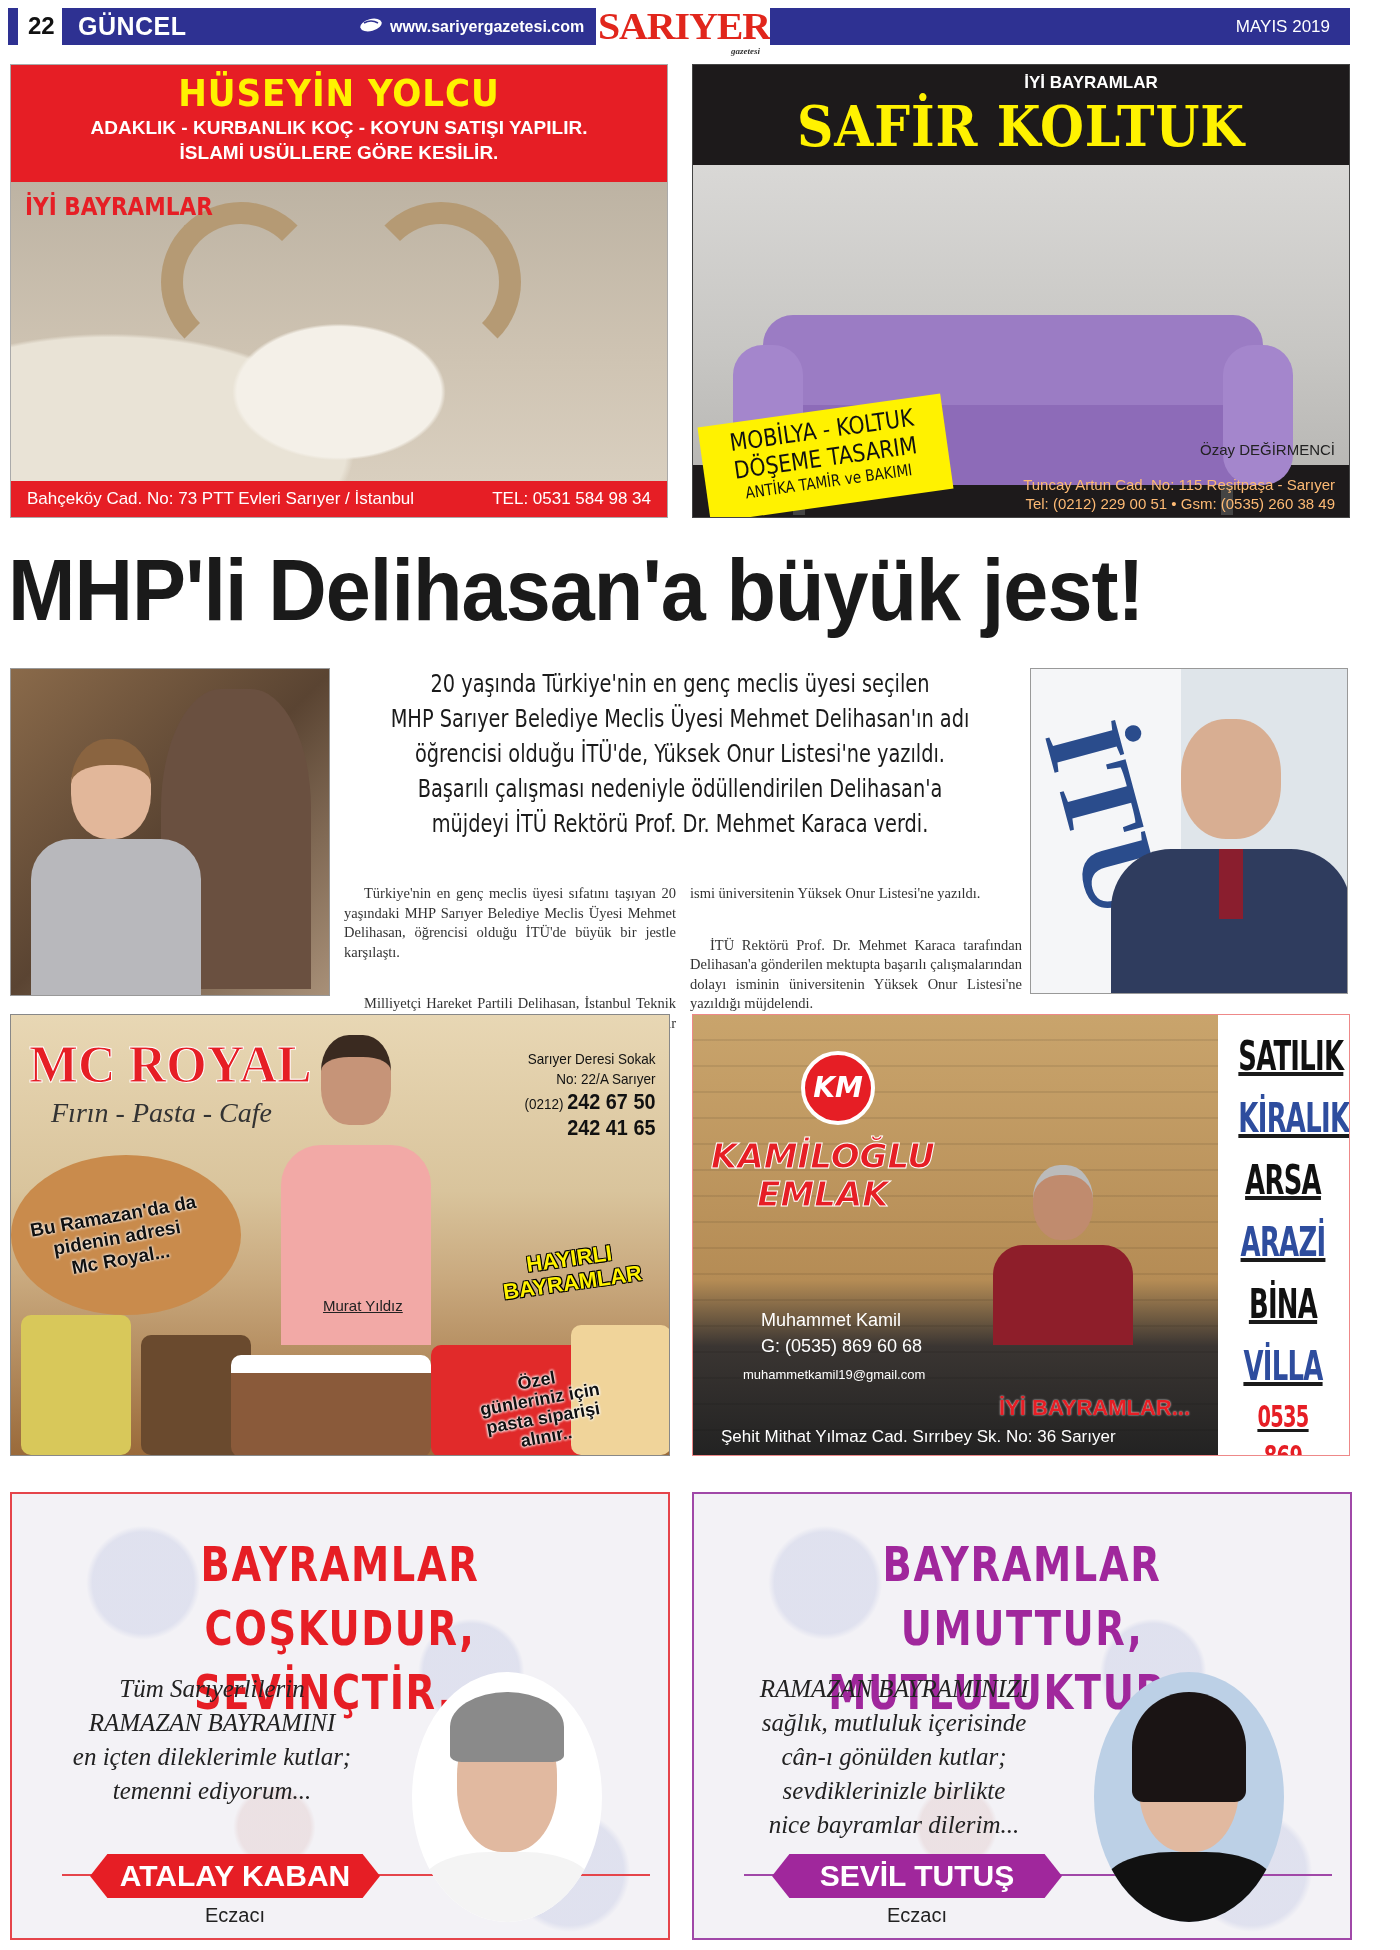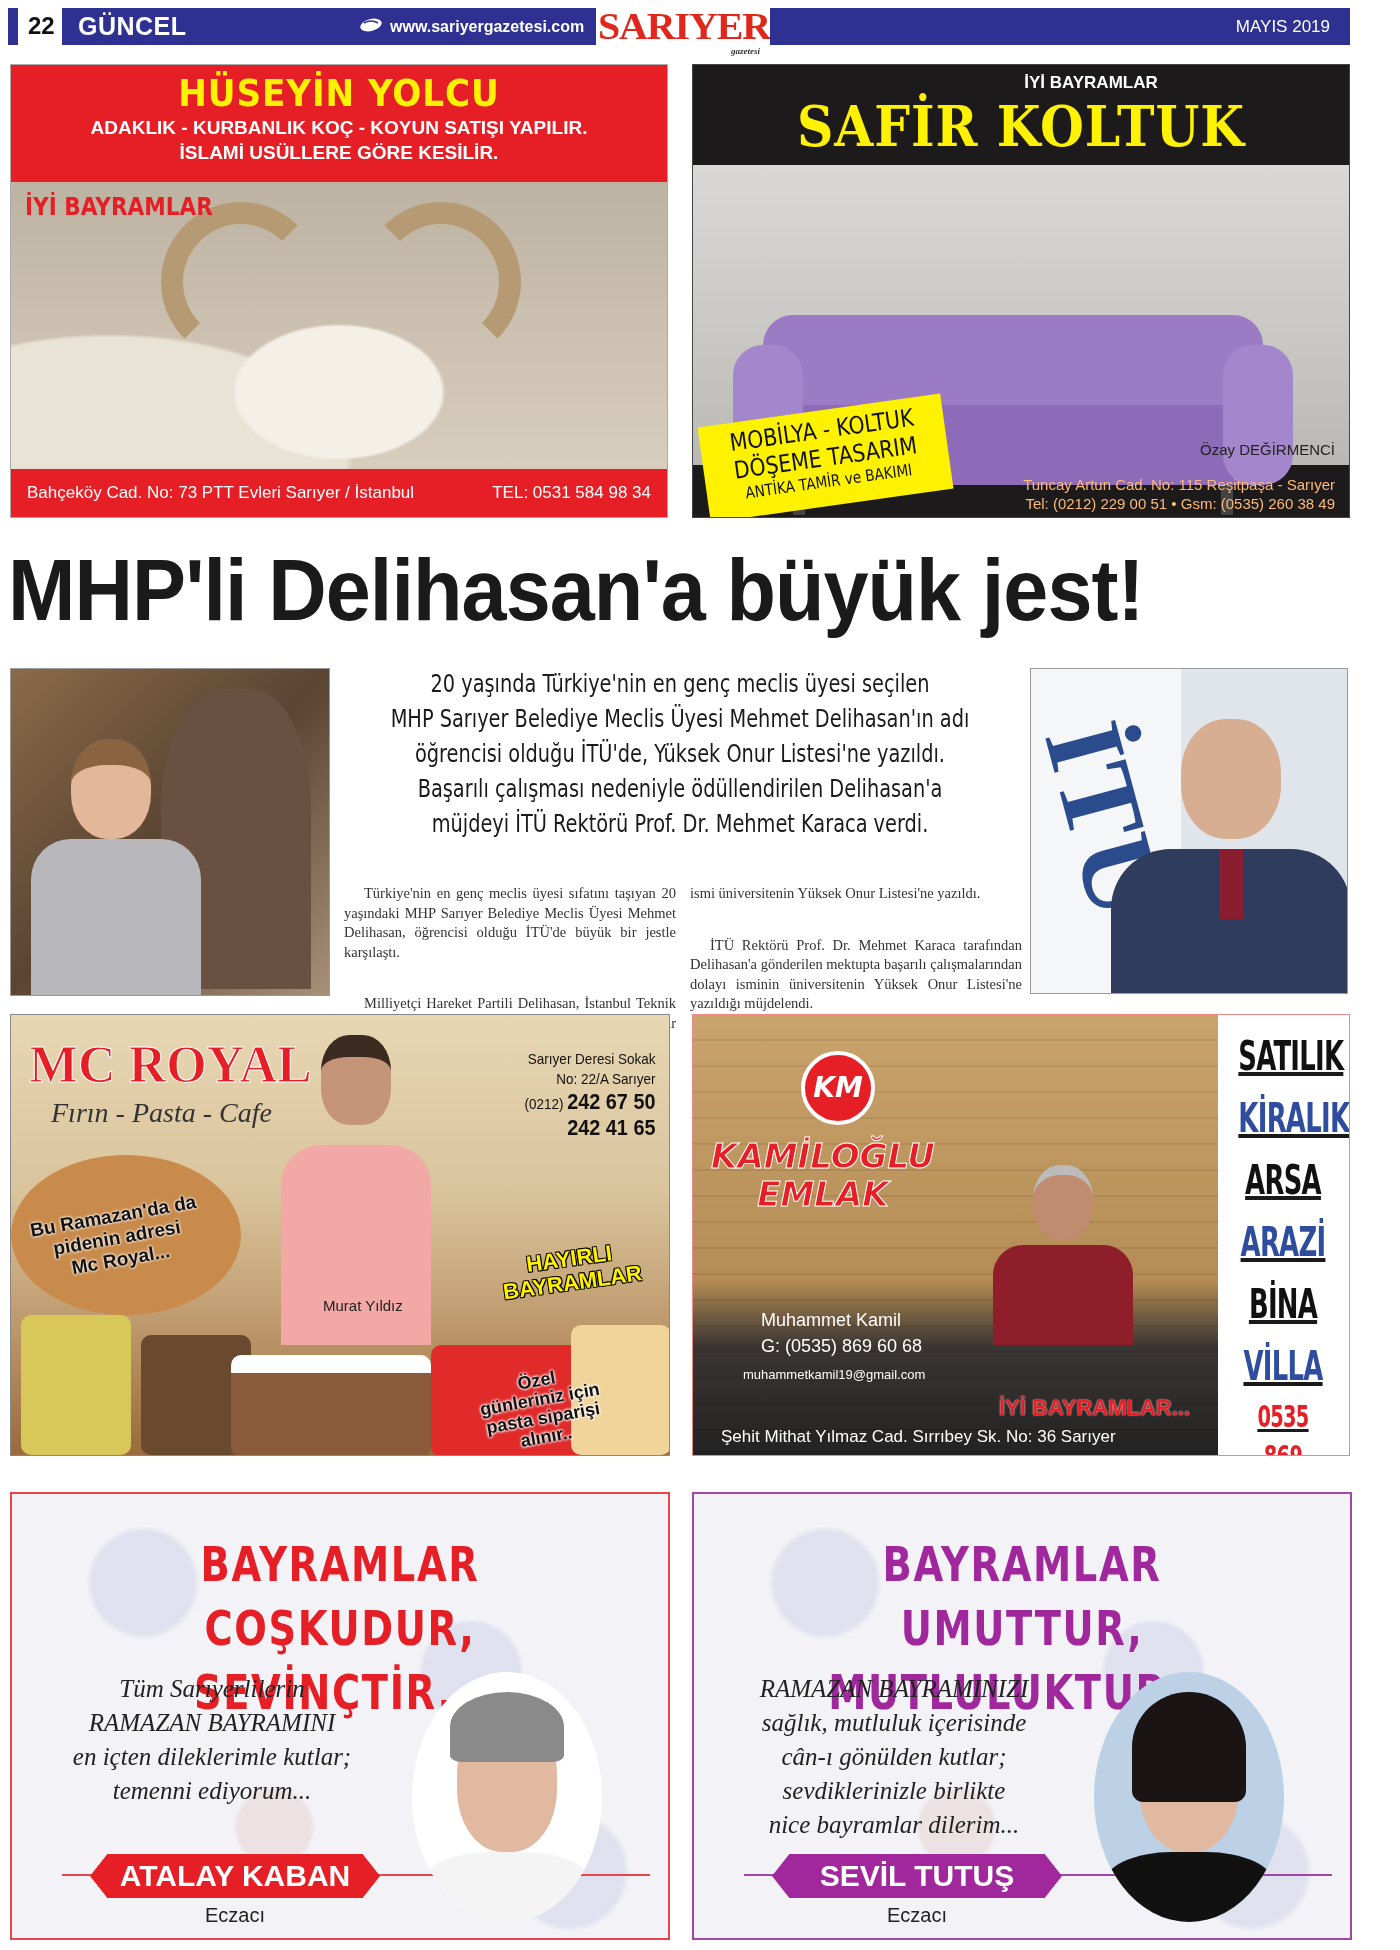--- a/index.html
+++ b/index.html
@@ -27,21 +27,21 @@
   .ad1 { left:10px; top:64px; width:658px; height:454px; background:#c8bba8; border:1px solid #aaa; }
   .ad1 .top { position:absolute; left:0; top:0; width:100%; height:117px; background:#e61e25; text-align:center; }
   .ad1 .title { font: bold 38px "DejaVu Sans", sans-serif; color:#fff200; padding-top:6px; letter-spacing:1px; transform:scaleX(0.9); }
   .ad1 .line { font: bold 19px "Liberation Sans", sans-serif; color:#fff; line-height:25px; }
   .ad1 .photo { position:absolute; left:0; top:117px; width:100%; height:300px;
       background: radial-gradient(ellipse at 50% 70%, #f4f0e8 0 22%, transparent 23%),
                   radial-gradient(ellipse at 15% 90%, #e9e3d6 0 30%, transparent 31%),
                   linear-gradient(180deg,#bdb3a3,#cfc4b3 60%,#d9cfbf); }
   .ad1 .horn { position:absolute; border:22px solid #b59a74; border-radius:50%; }
   .ad1 .greet { position:absolute; left:14px; top:128px; font: bold 24px "DejaVu Sans", sans-serif; color:#e61e25; transform:scaleX(0.9); transform-origin:left; }
-  .ad1 .bottom { position:absolute; left:0; bottom:0; width:100%; height:48px; background:#e61e25; color:#fff; font: 17px "Liberation Sans", sans-serif; display:flex; justify-content:space-between; align-items:center; padding:0 16px; }
+  .ad1 .bottom { position:absolute; left:0; bottom:0; width:100%; height:36px; background:#e61e25; color:#fff; font: 17px "Liberation Sans", sans-serif; display:flex; justify-content:space-between; align-items:center; padding:0 16px; }
 
   
   .ad2 { left:692px; top:64px; width:658px; height:454px; background:#1d1a1b; border:1px solid #444; }
   .ad2 .pre { position:absolute; left:0; top:8px; width:100%; text-align:center; font: bold 17px "Liberation Sans", sans-serif; color:#fff; padding-left:140px; }
   .ad2 .title { position:absolute; left:0; top:28px; width:100%; text-align:center; font: bold 56px "DejaVu Serif", serif; color:#fff200; letter-spacing:1px; transform:scaleX(0.9); }
   .ad2 .photo { position:absolute; left:0; top:100px; width:100%; height:300px; background: linear-gradient(180deg,#d9d8d6,#c8c7c4 60%,#b9b8b5); }
   .ad2 .sofa { position:absolute; left:40px; top:150px; width:560px; height:210px; }
   .ad2 .sofa .back { position:absolute; left:30px; top:0; width:500px; height:110px; background:#9b7cc4; border-radius:30px 30px 8px 8px; }
   .ad2 .sofa .seat { position:absolute; left:20px; top:90px; width:520px; height:80px; background:#8d6bb8; border-radius:12px; }
   .ad2 .sofa .arm { position:absolute; top:30px; width:70px; height:140px; background:#a486cc; border-radius:30px; }
@@ -70,21 +70,21 @@
   .ad3 { left:10px; top:1014px; width:660px; height:442px; border:1px solid #888; background: linear-gradient(180deg,#e8d7b4 0,#d9c49c 40%,#c9a97e 60%,#9a6a3a 100%); }
   .ad3 .brand { position:absolute; left:18px; top:20px; font: bold 52px "Liberation Serif", serif; color:#e61e25; -webkit-text-stroke:1px #fff; }
   .ad3 .tag { position:absolute; left:40px; top:82px; font: italic 28px "Liberation Serif", serif; color:#333; }
   .ad3 .addr { position:absolute; right:14px; top:34px; text-align:right; font: 15px "Liberation Sans", sans-serif; color:#111; line-height:20px; transform:scaleX(0.9); transform-origin:right; }
   .ad3 .addr .big { font: bold 22px "Liberation Sans", sans-serif; }
   .ad3 .person { position:absolute; left:270px; top:20px; width:150px; height:280px; }
   .ad3 .person .head { position:absolute; left:40px; top:0; width:70px; height:90px; background:#c69478; border-radius:40%; border-top:22px solid #3a2a20; }
   .ad3 .person .body { position:absolute; left:0; top:110px; width:150px; height:200px; background:#f2a9a6; border-radius:40px 40px 0 0; }
   .ad3 .bubble1 { position:absolute; left:16px; top:190px; width:180px; text-align:center; font: bold 19px "Liberation Sans", sans-serif; color:#111; transform:rotate(-10deg); text-shadow:0 0 3px #fff,0 0 3px #fff; line-height:22px; }
   .ad3 .hayirli { position:absolute; left:490px; top:232px; font: bold 22px "Liberation Sans", sans-serif; color:#fff200; transform:rotate(-8deg); text-align:center; text-shadow: 1px 1px 0 #000, -1px -1px 0 #000, 1px -1px 0 #000, -1px 1px 0 #000; line-height:24px; }
-  .ad3 .name { position:absolute; left:312px; top:282px; font: 15px "Liberation Sans", sans-serif; color:#222; }
+  .ad3 .name { position:absolute; left:312px; top:282px; font: 15px "Liberation Sans", sans-serif; color:#222;text-decoration:underline; }
   .ad3 .cake { position:absolute; border-radius:10px; }
   .ad3 .ozel { position:absolute; left:470px; top:356px; font: bold 18px "Liberation Sans", sans-serif; color:#111; transform:rotate(-10deg); text-align:center; text-shadow:0 0 3px #fff,0 0 3px #fff,0 0 3px #fff; line-height:19px; }
 
   
   .ad4 { left:692px; top:1014px; width:658px; height:442px; border:1px solid #e88; background:#fff; }
   .ad4 .photo { position:absolute; left:0; top:0; width:525px; height:442px; background:
       repeating-linear-gradient(0deg, rgba(0,0,0,0.08) 0 2px, transparent 2px 26px),
       linear-gradient(180deg,#c9a46c,#b58c55 60%,#3a3532 75%,#222 100%); }
   .ad4 .logo { position:absolute; left:108px; top:36px; width:74px; height:74px; border-radius:50%; background:#e61e25; border:4px solid #fff; color:#fff; font: bold italic 28px "DejaVu Sans", sans-serif; text-align:center; line-height:66px; }
   .ad4 .brand { position:absolute; left:10px; top:122px; width:240px; text-align:center; font: bold italic 34px "DejaVu Sans", sans-serif; color:#e61e25; -webkit-text-stroke:1px #fff; line-height:38px; }

